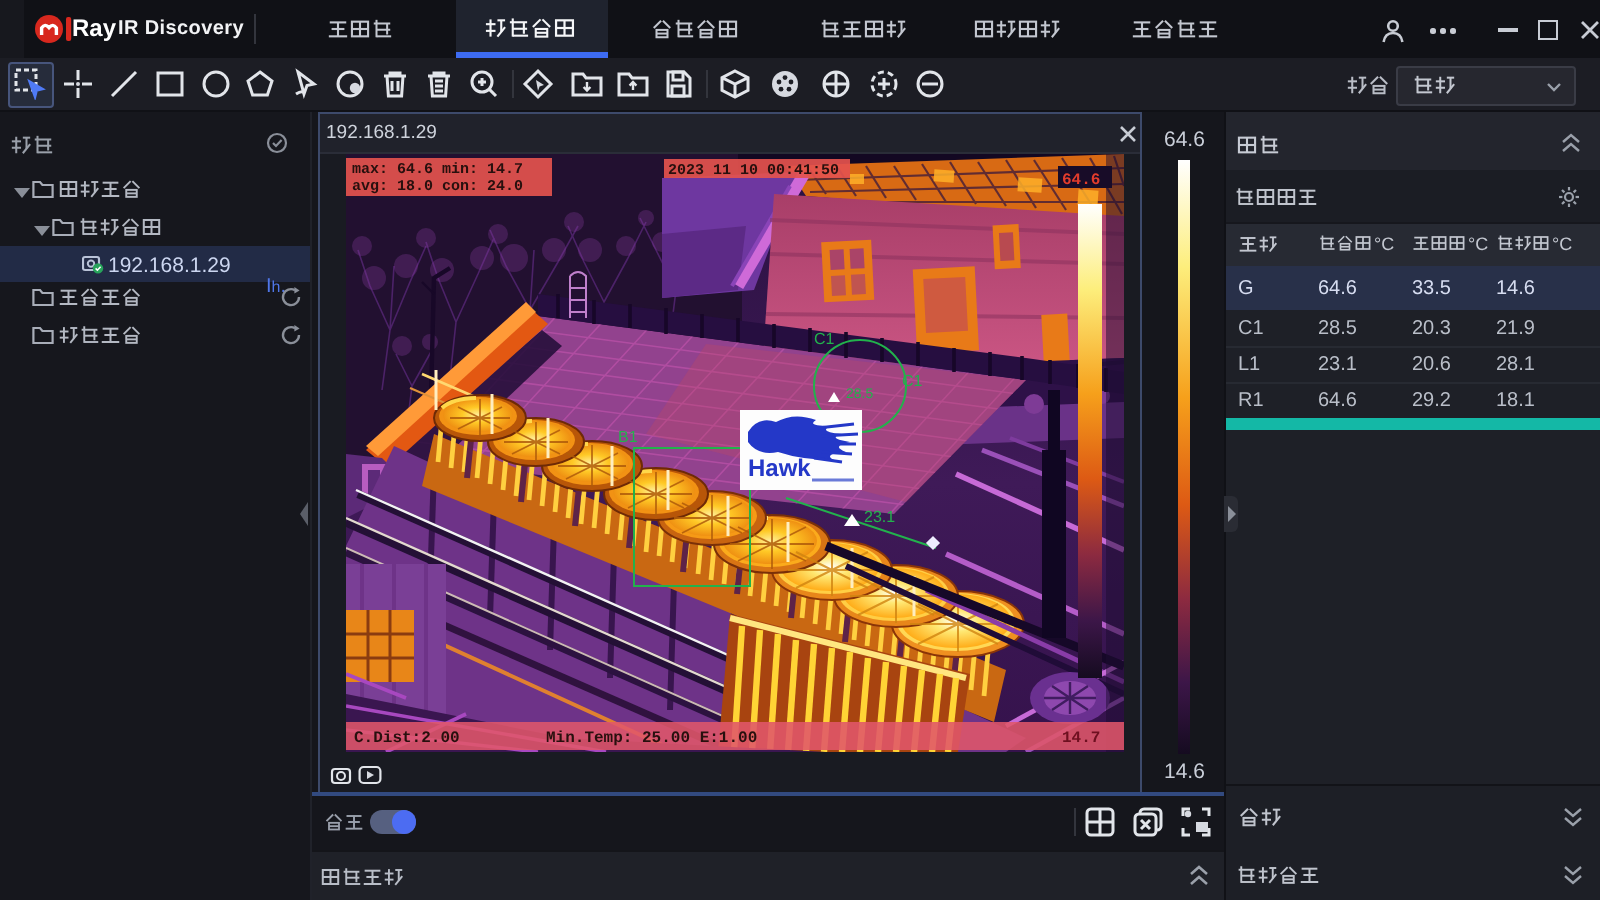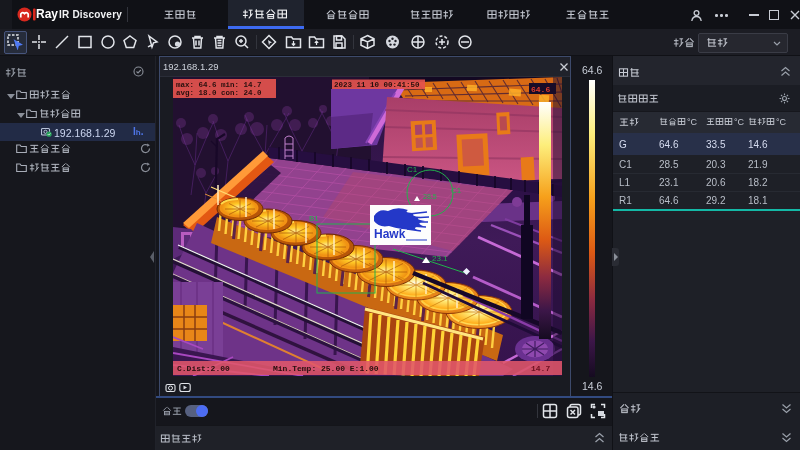--- a/index.html
+++ b/index.html
@@ -277,21 +277,21 @@
     </svg>
 
   <div class="abs" style="left:0;top:67px;width:155px;height:18px;background:#222b46"></div>
   <svg class="abs" style="left:41px;top:70px" width="11" height="11" viewBox="0 0 11 11">
       <rect x="0.5" y="2.5" width="8" height="6.5" rx="1" fill="none" stroke="#b9c3d8" stroke-width="1.1"></rect>
       <circle cx="4.5" cy="5.8" r="1.6" fill="none" stroke="#b9c3d8" stroke-width="1"></circle>
       <circle cx="8" cy="8.2" r="2.6" fill="#27a35b"></circle>
       <path d="M6.8 8.2 L7.7 9.1 L9.3 7.4" stroke="#fff" stroke-width="0.8" fill="none"></path>
     </svg>
   <div class="abs" style="left:54px;top:71px;color:#ccd6f0;font-size:10.5px">192.168.1.29</div>
-  <div class="abs" style="left:133px;top:70px;color:#4f76e8;font-size:10px;font-weight:bold">I<span style="font-size:8px">h</span>.</div>
+  <div class="abs" style="left:133px;top:82px;color:#4f76e8;font-size:10px;font-weight:normal">I<span style="font-size:8px">h</span>.</div>
 
   <svg class="abs icon" style="left:16px;top:87px" width="11" height="11" viewBox="0 0 11 11">
       <path d="M0.7 2 H4 L5.2 3.5 H10.3 V9.5 H0.7 Z" stroke="#a8adb8" stroke-width="1.1"></path>
     </svg>
   <svg class="zh abs" style="left:29px;top:87px;color:#b4b9c3" width="42" height="11" viewBox="0 0 48 12">
       <use href="#k2" x="0"></use>
       <use href="#k4" x="12"></use>
       <use href="#k2" x="24"></use>
       <use href="#k4" x="36"></use>
     </svg>
@@ -913,23 +913,23 @@
   <div class="abs" style="left:0;top:99px;width:188px;height:18px;border-bottom:1px solid #272a32;color:#b9bec8;font-size:10px">
     <div class="abs" style="left:6px;top:4px">C1</div>
       <div class="abs" style="left:46px;top:4px">28.5</div>
       <div class="abs" style="left:93px;top:4px">20.3</div>
       <div class="abs" style="left:135px;top:4px">21.9</div>
   </div>
   <div class="abs" style="left:0;top:117px;width:188px;height:18px;border-bottom:1px solid #272a32;color:#b9bec8;font-size:10px">
     <div class="abs" style="left:6px;top:4px">L1</div>
       <div class="abs" style="left:46px;top:4px">23.1</div>
       <div class="abs" style="left:93px;top:4px">20.6</div>
-      <div class="abs" style="left:135px;top:4px">18.2</div>
-  </div>
-  <div class="abs" style="left:0;top:135px;width:188px;height:18px;border-bottom:2px solid #14b8a6;color:#b9bec8;font-size:10px">
+      <div class="abs" style="left:135px;top:4px">28.1</div>
+  </div>
+  <div class="abs" style="left:0;top:135px;width:188px;height:18px;border-bottom:6px solid #14b8a6;color:#b9bec8;font-size:10px">
     <div class="abs" style="left:6px;top:4px">R1</div>
       <div class="abs" style="left:46px;top:4px">64.6</div>
       <div class="abs" style="left:93px;top:4px">29.2</div>
       <div class="abs" style="left:135px;top:4px">18.1</div>
   </div>
 
   <div class="abs" style="left:-1px;top:192px;width:7px;height:18px;background:#2a2c34;border-radius:0 3px 3px 0">
     <svg class="abs" style="left:1px;top:5px" width="5" height="8" viewBox="0 0 5 8">
         <path d="M1 0 L5 4 L1 8 Z" fill="#8a8f99"></path>
       </svg>

